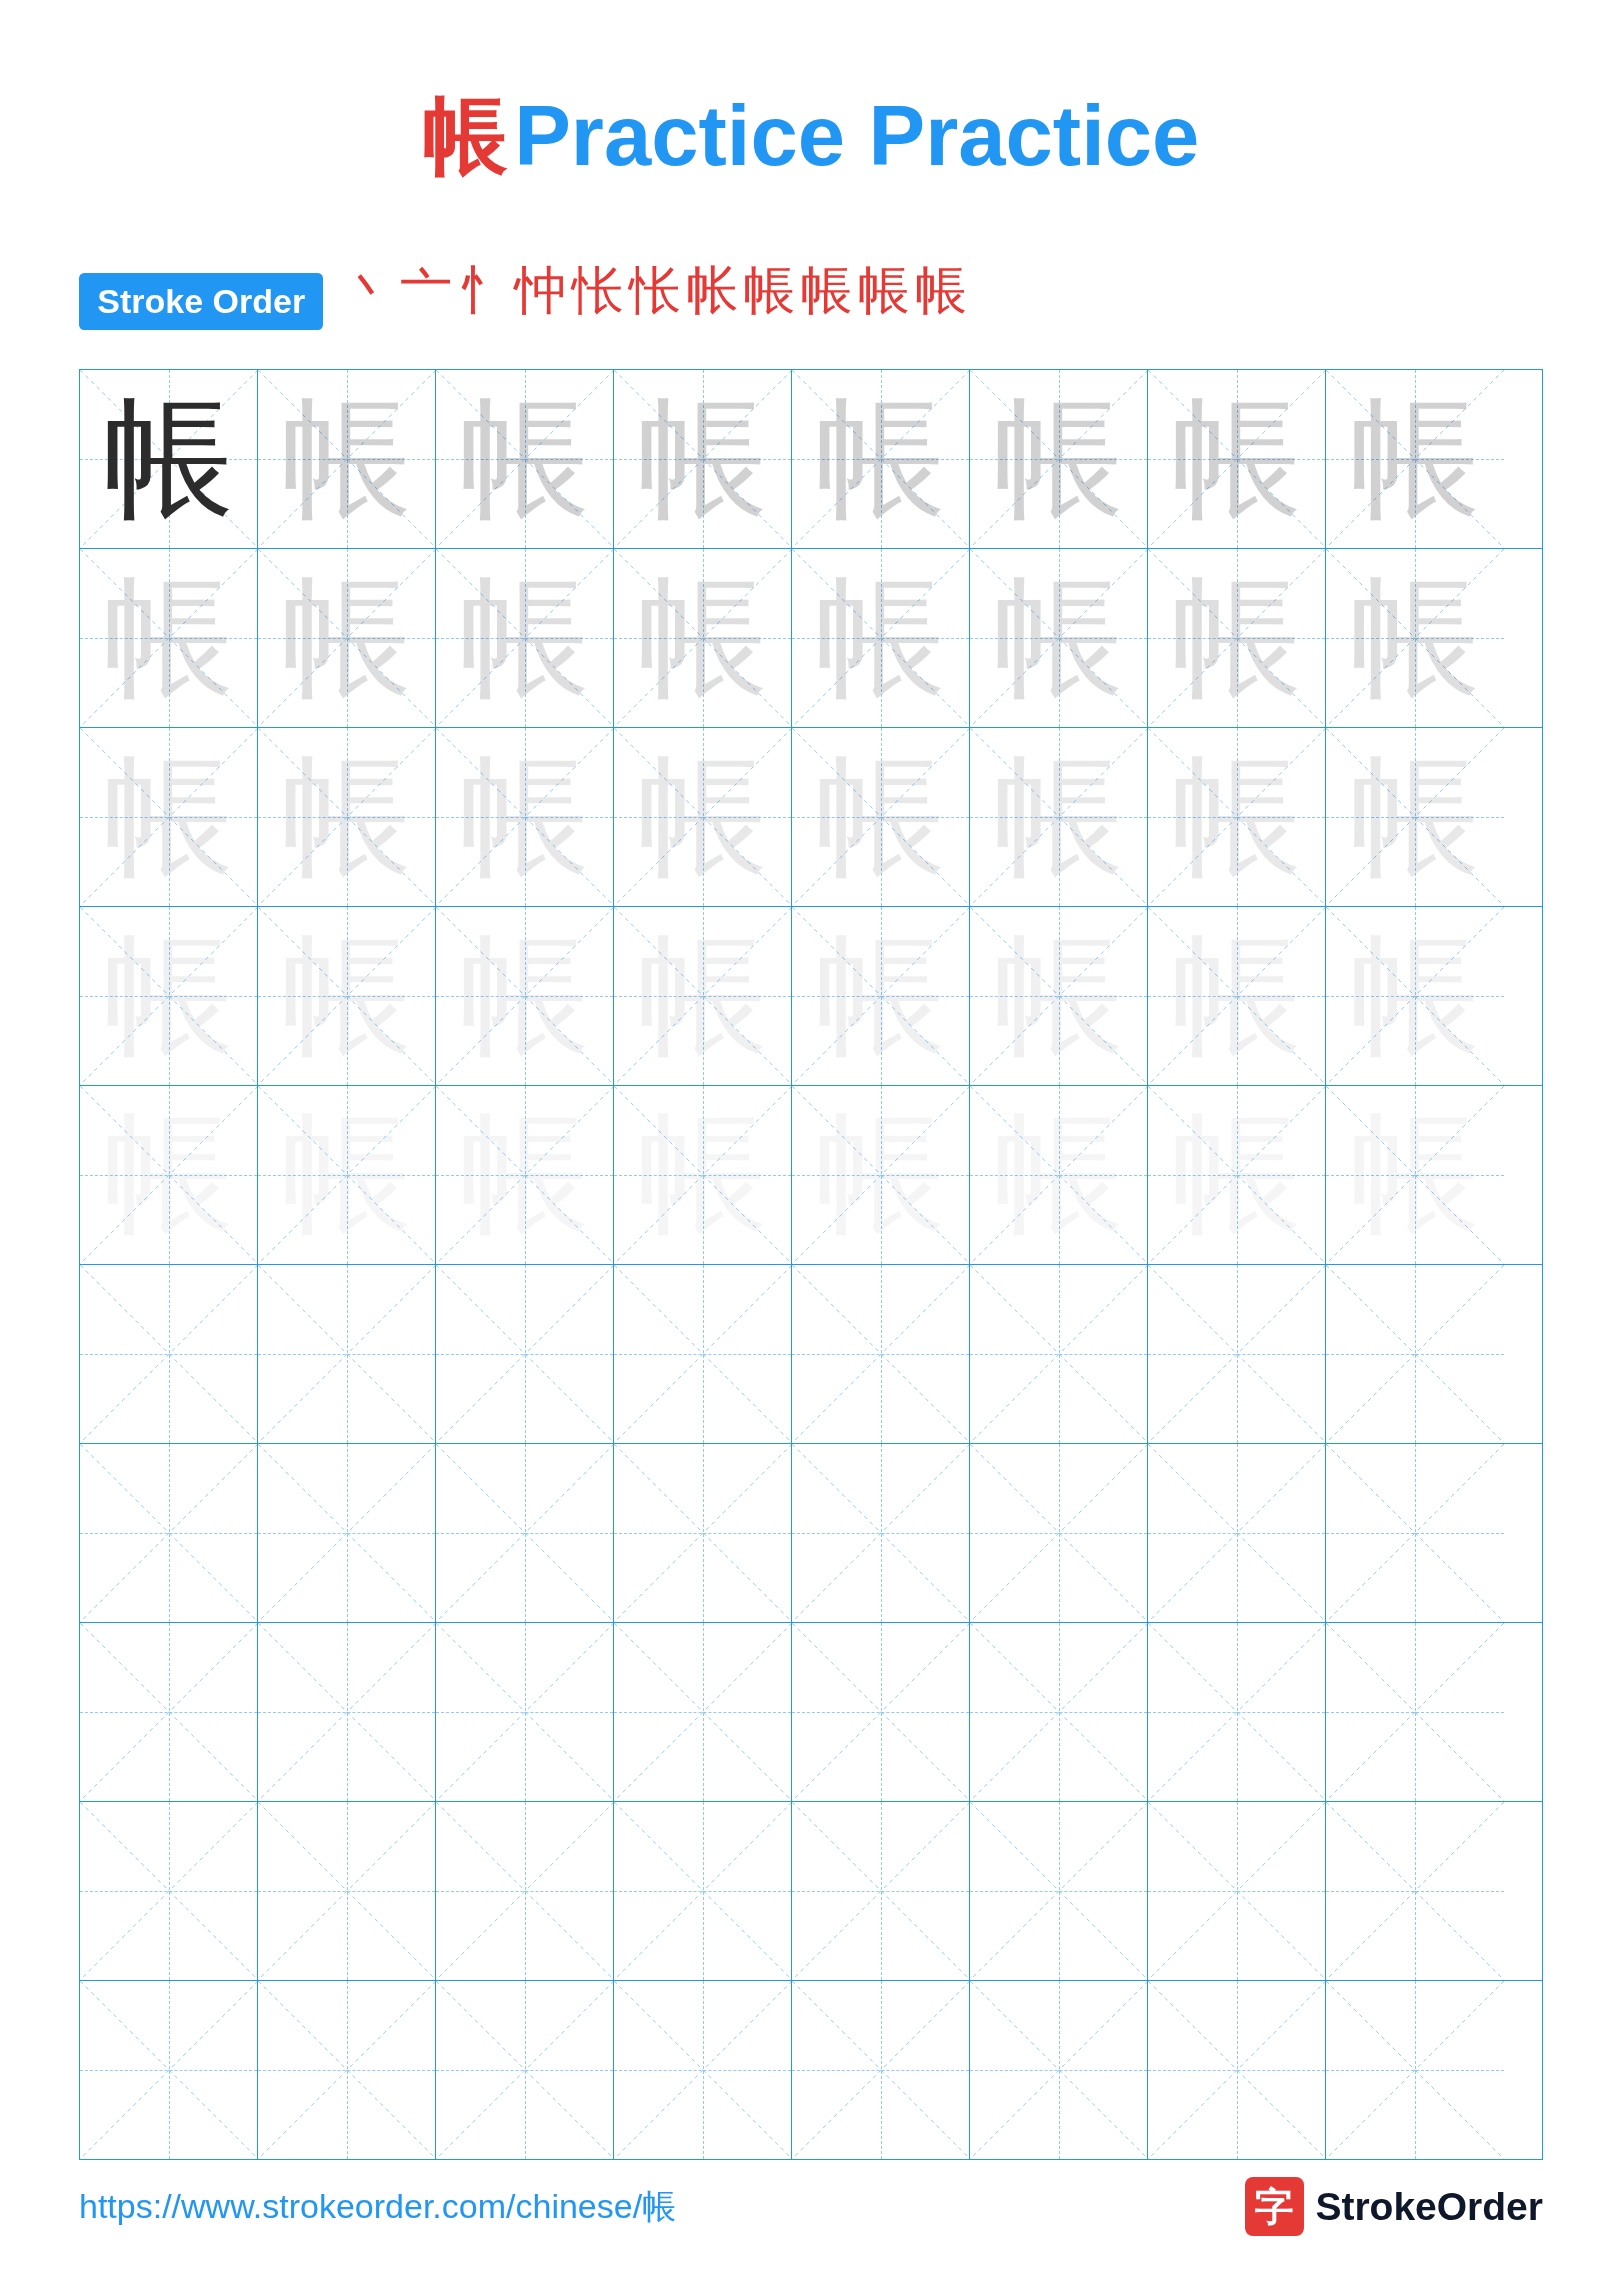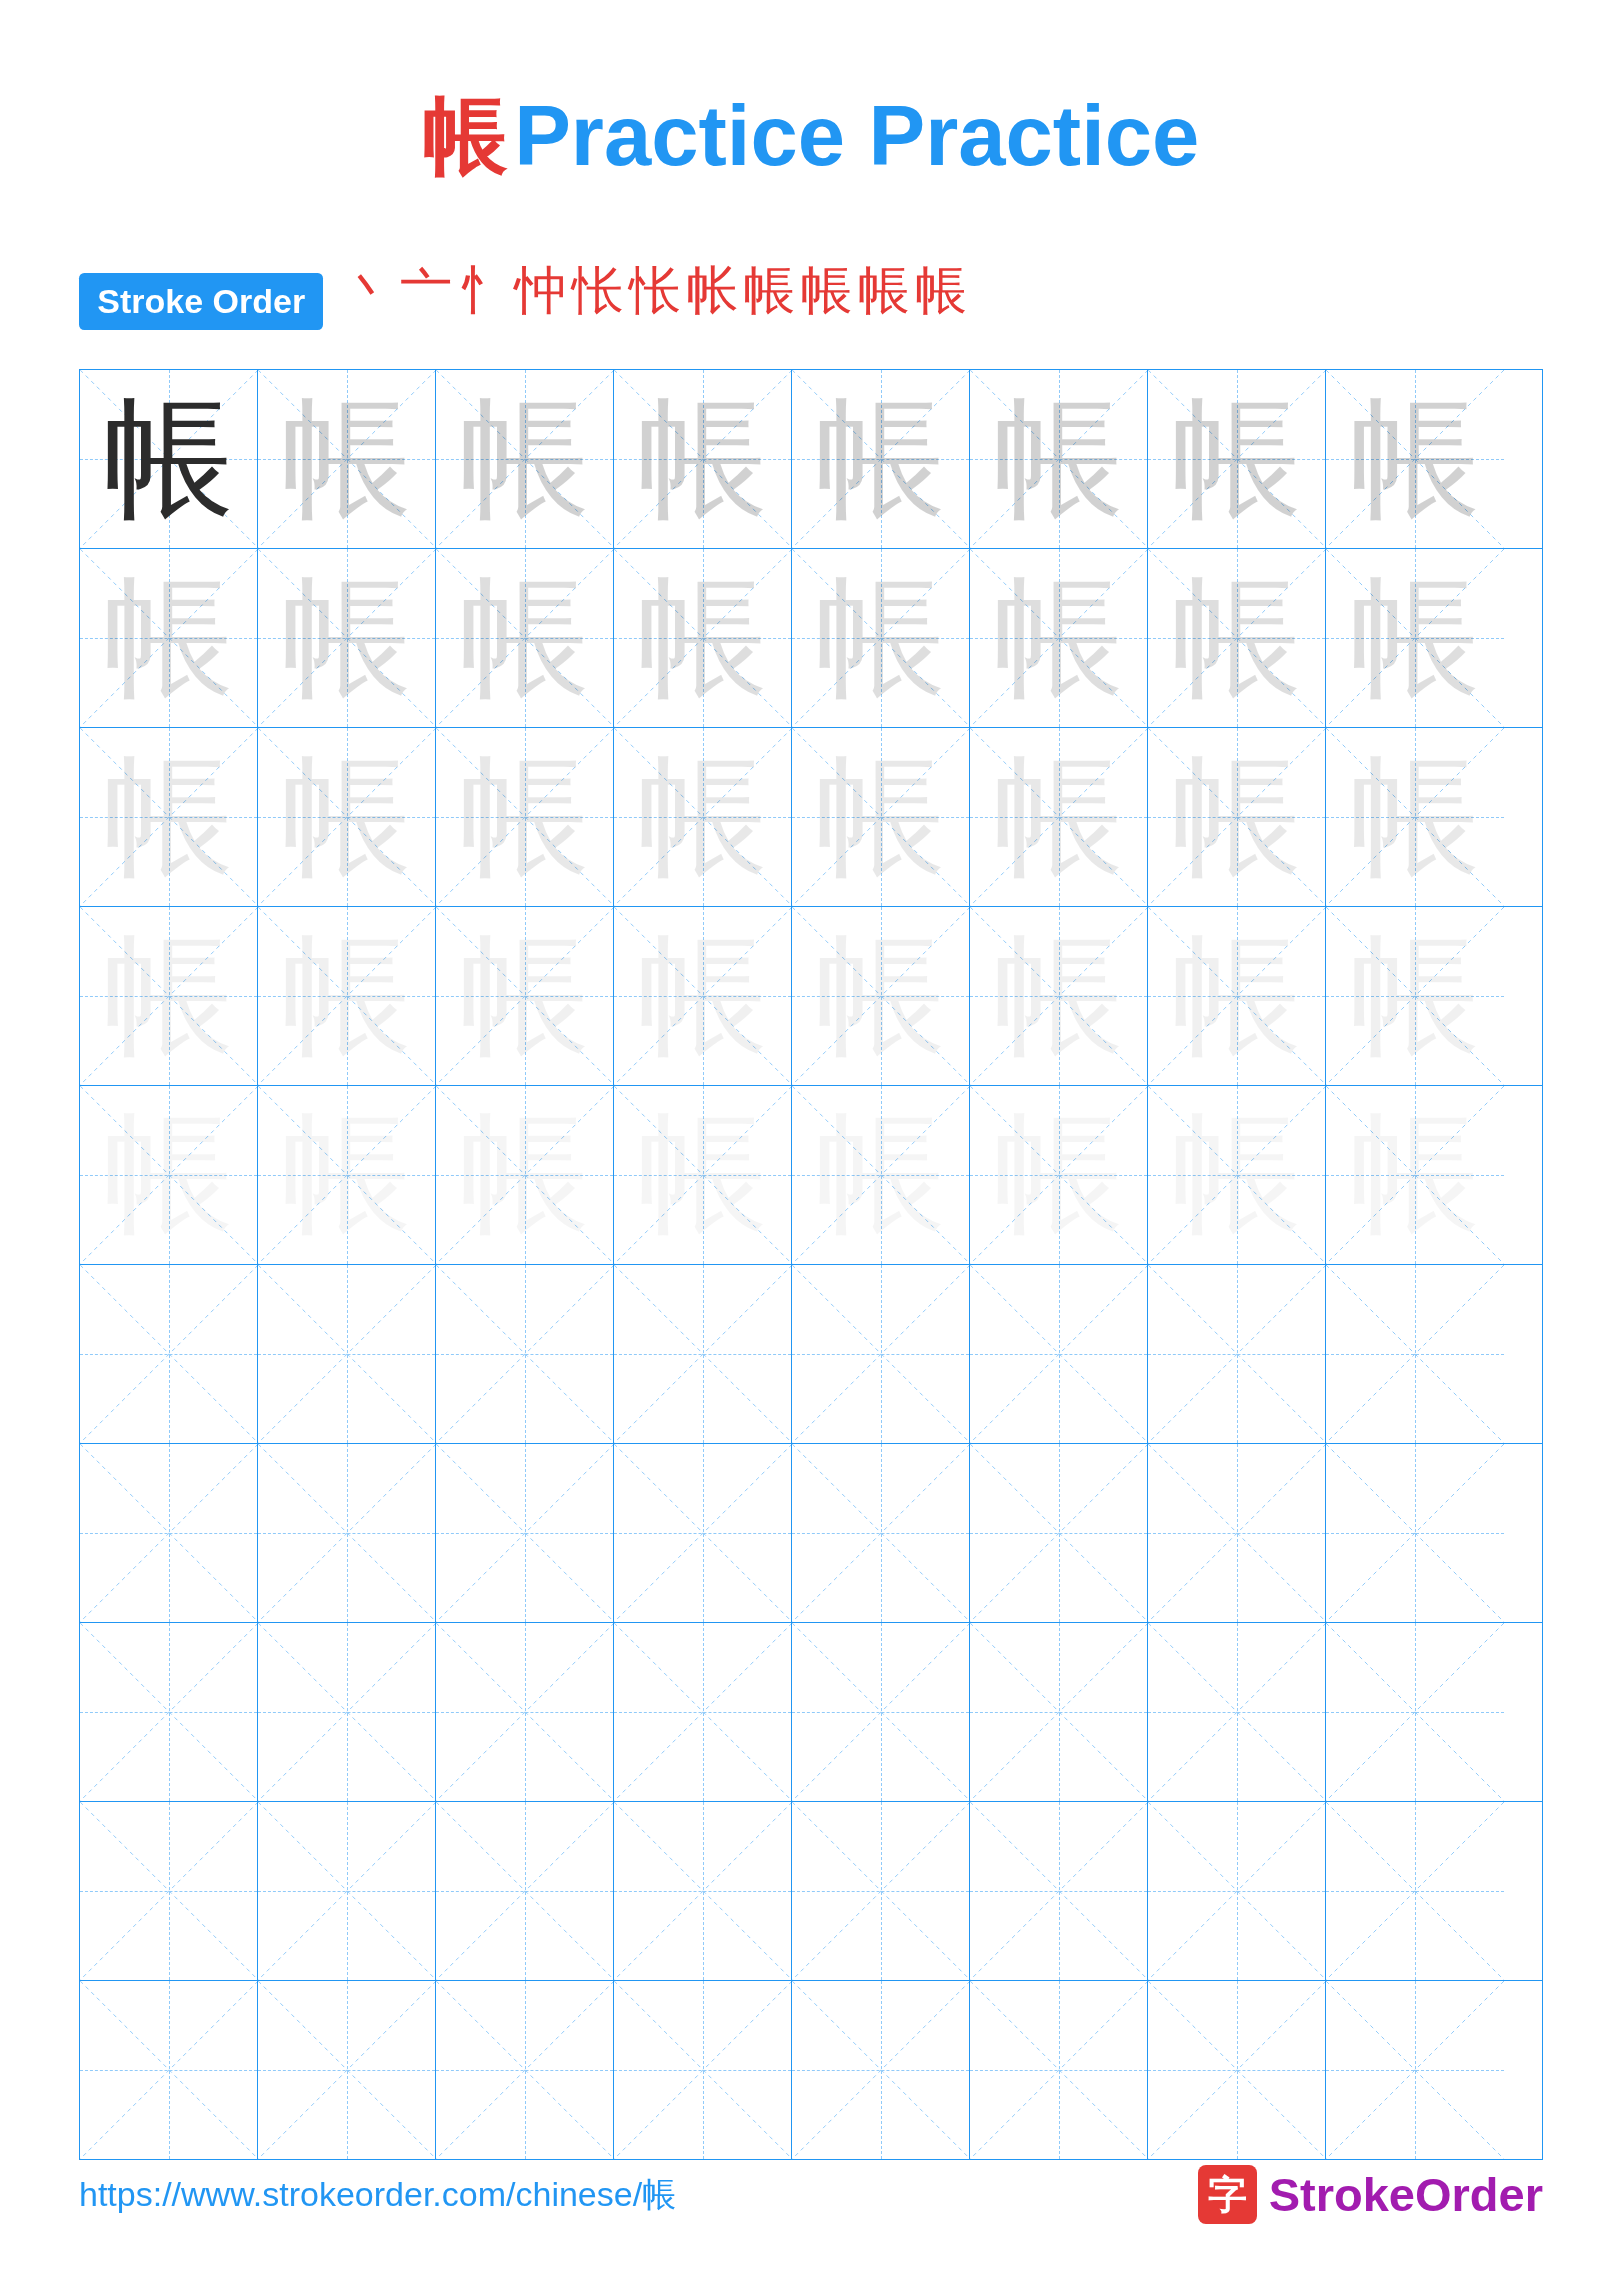--- a/index.html
+++ b/index.html
@@ -167,21 +167,21 @@
       color: rgba(0,0,0,0.06);
       font-family: serif;
       position: relative;
       z-index: 2;
       line-height: 1;
     }
 
     
     .footer {
       position: absolute;
-      bottom: 71px;
+      bottom: 59px;
       left: 0;
       right: 0;
       display: flex;
       align-items: center;
       justify-content: space-between;
       padding: 0 79px;
     }
 
     .footer-url {
       color: #2196F3;
@@ -203,23 +203,23 @@
       display: flex;
       align-items: center;
       justify-content: center;
       color: white;
       font-size: 39px;
       font-family: serif;
       font-weight: bold;
     }
 
     .footer-logo-text {
-      font-size: 47px;
+      font-size: 39px;
       font-weight: bold;
-      color: #a21caf;
+      color: #0f172a;
       font-family: Arial, sans-serif;
     }
   </style>
 </head>
 <body>
 
 <div class="page-title">
   <span class="title-char">帳</span><span>Practice Practice</span>
 </div>
 

